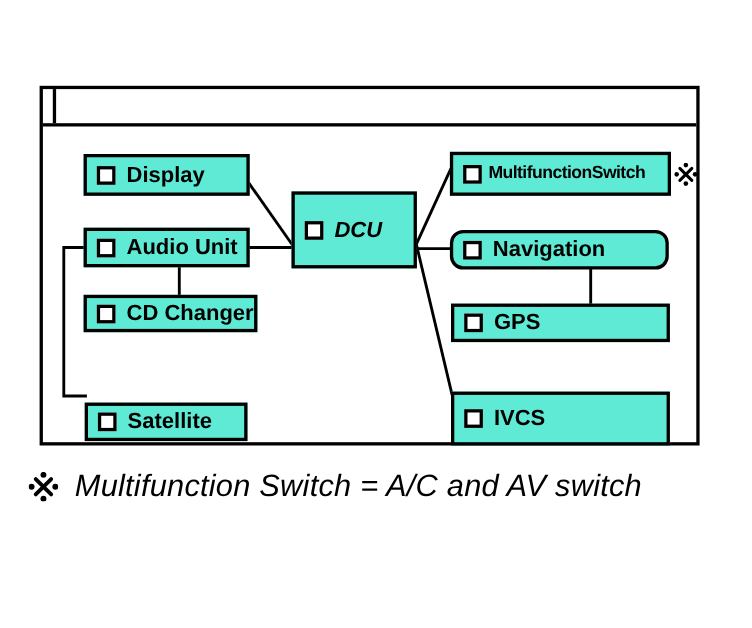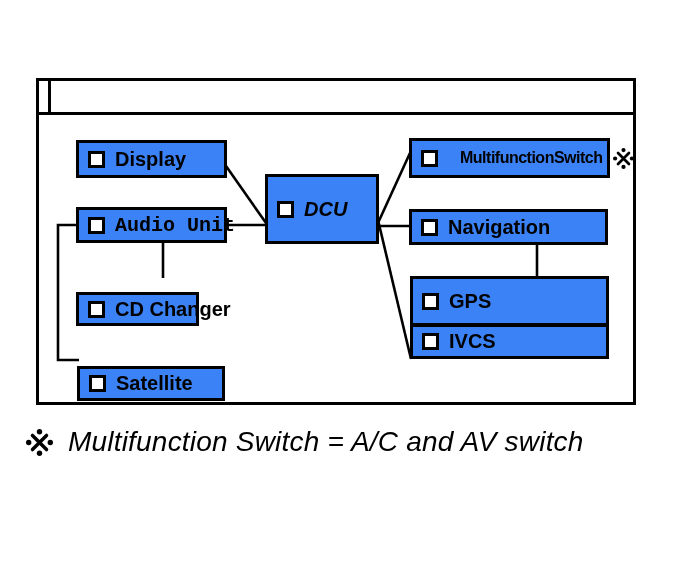--- a/index.html
+++ b/index.html
@@ -13,21 +13,21 @@
   #title-bar { position:absolute; left:0; top:0; right:0; height:34px;
                border-bottom:3px solid #000; display:flex; align-items:center; }
   #title-divider { position:absolute; left:9px; top:0; bottom:0; width:3px; background:#000; }
   #diagram-title { position:absolute; left:26px; top:1px; font-size:29px; font-weight:700;
                    letter-spacing:0px; white-space:nowrap; }
 
   
   #connectors { position:absolute; left:0; top:0; width:684px; height:571px; }
 
   
-  .node { position:absolute; border:3px solid #000; background:#3b82f6;
+  .node { position:absolute; border:3px solid #000; background:#5eead4;
           display:flex; align-items:center; padding-left:9px; white-space:nowrap; }
   .node-label { font-size:20px; font-weight:700; }
   .checkbox { width:17px; height:17px; border:3px solid #000; background:#fff;
               flex:0 0 auto; margin-right:10px; }
   .node-marker { position:absolute; right:-27px; top:7px; width:21px; height:21px; }
 
   .refmark-svg { display:block; width:100%; height:100%; }
   .refmark-svg path { stroke:#000; fill:none; }
   .refmark-svg circle { fill:#000; }
 
@@ -57,58 +57,58 @@
     <div id="title-bar">
       <div id="title-divider"></div>
     </div>
   </div>
 
   <div id="nodes-layer">
       <div class="node" style="left: 76px; top: 140px; width: 151px; height: 38px;">
         <span class="checkbox"></span>
         <span class="node-label">Display</span>
       </div>
-      <div class="node" style="left: 76px; top: 207px; width: 151px; height: 36px; font-family: Liberation Mono, monospace;">
+      <div class="node" style="left: 76px; top: 207px; width: 151px; height: 36px;">
         <span class="checkbox"></span>
         <span class="node-label">Audio Unit</span>
       </div>
-      <div class="node" style="left: 76px; top: 292px; width: 123px; height: 34px;">
+      <div class="node" style="left: 76px; top: 268px; width: 158px; height: 34px;">
         <span class="checkbox"></span>
         <span class="node-label">CD Changer</span>
       </div>
       <div class="node" style="left: 77px; top: 342px; width: 148px; height: 35px; margin-top: 24px;">
         <span class="checkbox"></span>
         <span class="node-label">Satellite</span>
       </div>
       <div class="node" style="left: 265px; top: 174px; width: 114px; height: 70px; font-style: italic;">
         <span class="checkbox"></span>
         <span class="node-label">DCU</span>
       </div>
       <div class="node" style="left: 409px; top: 138px; width: 201px; height: 40px;">
         <span class="checkbox" style="margin-right: 6px;"></span>
-        <span class="node-label" style="font-size: 16px; letter-spacing: -0.5px; margin-left: 16px;">MultifunctionSwitch</span>
+        <span class="node-label" style="font-size: 16px; letter-spacing: -0.5px;">MultifunctionSwitch</span>
         <span class="node-marker">
           <svg class="refmark-svg" viewBox="0 0 100 100" aria-hidden="true">
     <path d="M24 24 L76 76 M76 24 L24 76" stroke-width="13" stroke-linecap="round"></path>
     <circle cx="50" cy="10" r="10"></circle>
     <circle cx="10" cy="50" r="10"></circle>
     <circle cx="90" cy="50" r="10"></circle>
     <circle cx="50" cy="90" r="10"></circle>
   </svg>
         </span>
       </div>
-      <div class="node" style="left: 409px; top: 209px; width: 199px; height: 36px;">
+      <div class="node" style="left: 409px; top: 209px; width: 199px; height: 36px; border-radius: 12px;">
         <span class="checkbox"></span>
         <span class="node-label">Navigation</span>
       </div>
-      <div class="node" style="left: 410px; top: 276px; width: 199px; height: 50px;">
+      <div class="node" style="left: 410px; top: 276px; width: 199px; height: 35px;">
         <span class="checkbox"></span>
         <span class="node-label">GPS</span>
       </div>
-      <div class="node" style="left: 410px; top: 324px; width: 199px; height: 35px;">
+      <div class="node" style="left: 410px; top: 356px; width: 199px; height: 49px;">
         <span class="checkbox"></span>
         <span class="node-label">IVCS</span>
       </div>
     </div>
 
   <div id="footnote">
     <span id="footnote-marker">
         <svg class="refmark-svg" viewBox="0 0 100 100" aria-hidden="true">
     <path d="M24 24 L76 76 M76 24 L24 76" stroke-width="13" stroke-linecap="round"></path>
     <circle cx="50" cy="10" r="10"></circle>

